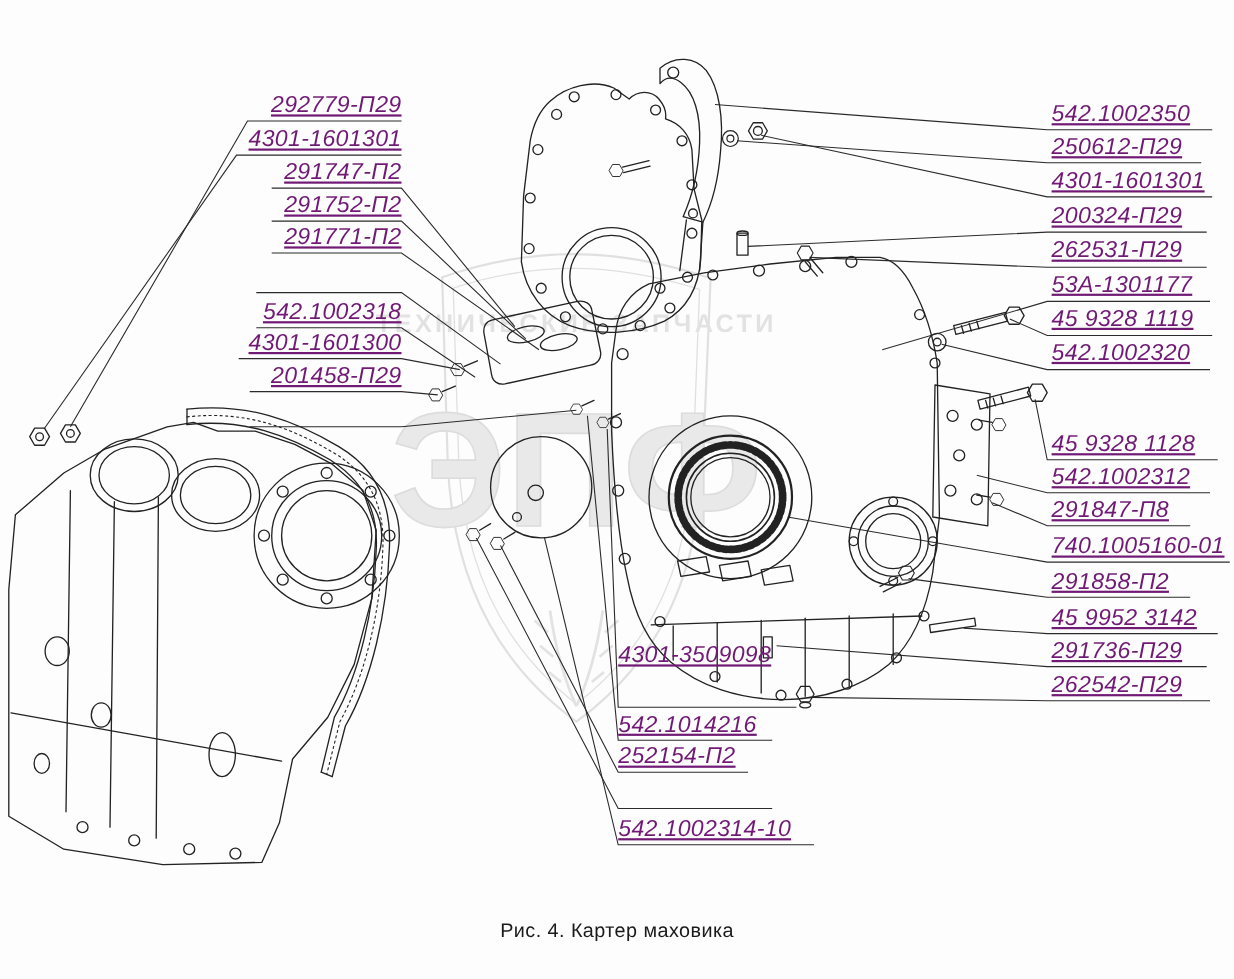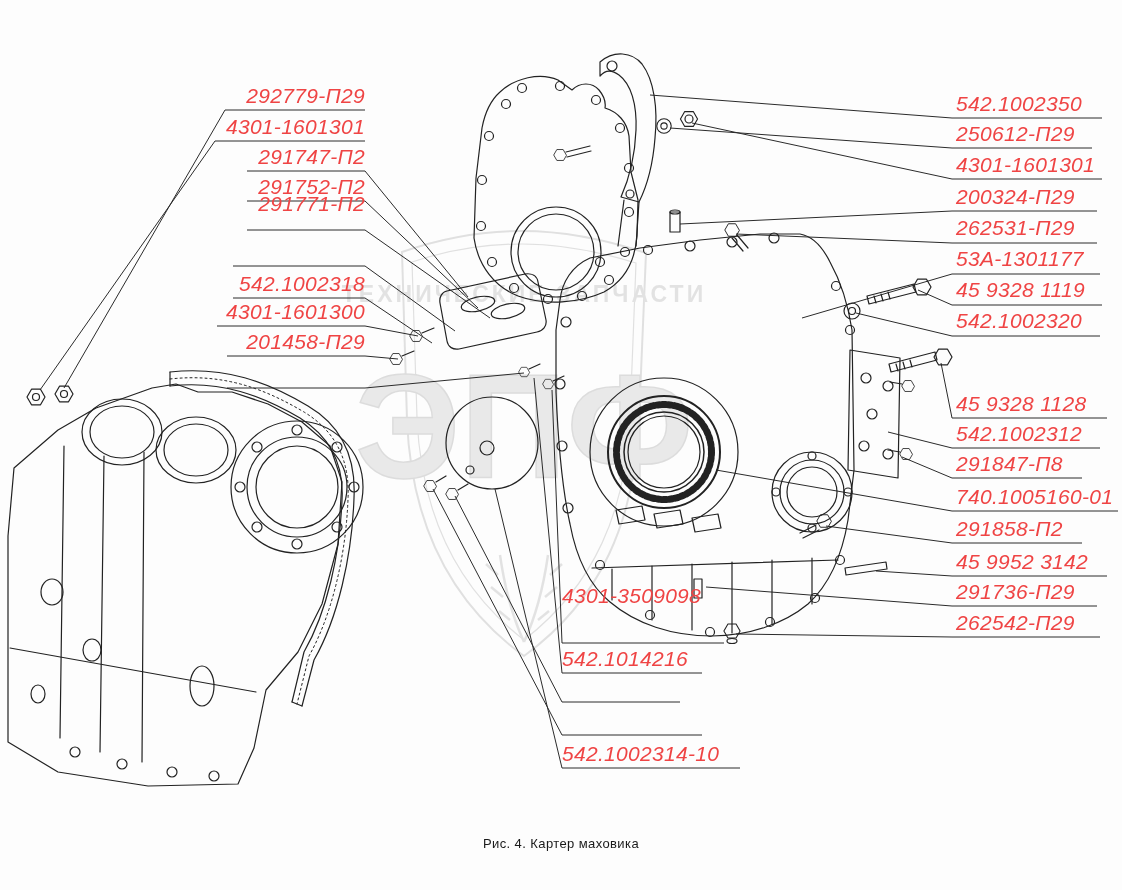--- a/index.html
+++ b/index.html
@@ -9,32 +9,33 @@
     background:#fdfdfd;
     overflow:hidden;
     font-family:"Liberation Sans", sans-serif;
   }
   .art{position:absolute;left:0;top:0;}
   .lbl{
     position:absolute;
     font-style:italic;
     font-size:21px;
     line-height:24px;
-    color:#ef4444;
+    color:#701a75;
     letter-spacing:.3px;
     white-space:nowrap;
+    text-decoration:underline;
   }
   .lbl-left{left:155px;width:210px;text-align:right;}
   .lbl-bottom{left:562px;width:230px;text-align:left;}
   .lbl-right{left:956px;width:170px;text-align:left;}
   .caption{
     position:absolute;
     left:0;right:0;top:836px;
     text-align:center;
-    font-size:13px;
+    font-size:18px;
     color:#1a1a1a;
     letter-spacing:.4px;
   }
 </style>
 </head>
 <body>
 
 <div class="stage">
 
 <svg class="art" width="1122" height="890" viewBox="0 0 1122 890">
@@ -307,27 +308,28 @@
       <use href="#hx" transform="translate(548,384) scale(0.6)"></use>
       <line x1="553" y1="381" x2="564" y2="376"></line>
     </g>
   </g>
 </svg>
 
 <div class="lbl lbl-left" style="top:84px">292779-П29</div>
 <div class="lbl lbl-left" style="top:115px">4301-1601301</div>
 <div class="lbl lbl-left" style="top:145px">291747-П2</div>
 <div class="lbl lbl-left" style="top:175px">291752-П2</div>
-<div class="lbl lbl-left" style="top:192px">291771-П2</div>
+<div class="lbl lbl-left" style="top:204px">291771-П2</div>
 <div class="lbl lbl-left" style="top:272px">542.1002318</div>
 <div class="lbl lbl-left" style="top:300px">4301-1601300</div>
 <div class="lbl lbl-left" style="top:330px">201458-П29</div>
 
 <div class="lbl lbl-bottom" style="top:584px">4301-3509098</div>
 <div class="lbl lbl-bottom" style="top:647px">542.1014216</div>
+<div class="lbl lbl-bottom" style="top:676px">252154-П2</div>
 <div class="lbl lbl-bottom" style="top:742px">542.1002314-10</div>
 
 <div class="lbl lbl-right" style="top:92px">542.1002350</div>
 <div class="lbl lbl-right" style="top:122px">250612-П29</div>
 <div class="lbl lbl-right" style="top:153px">4301-1601301</div>
 <div class="lbl lbl-right" style="top:185px">200324-П29</div>
 <div class="lbl lbl-right" style="top:216px">262531-П29</div>
 <div class="lbl lbl-right" style="top:247px">53А-1301177</div>
 <div class="lbl lbl-right" style="top:278px">45 9328 1119</div>
 <div class="lbl lbl-right" style="top:309px">542.1002320</div>

